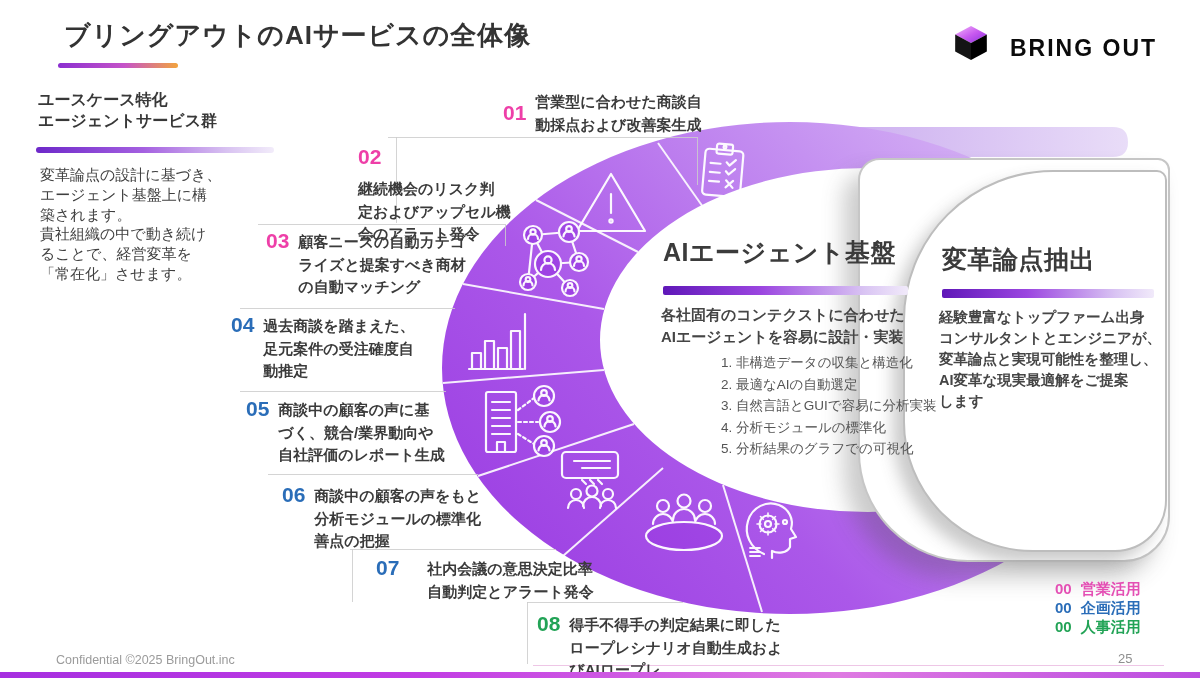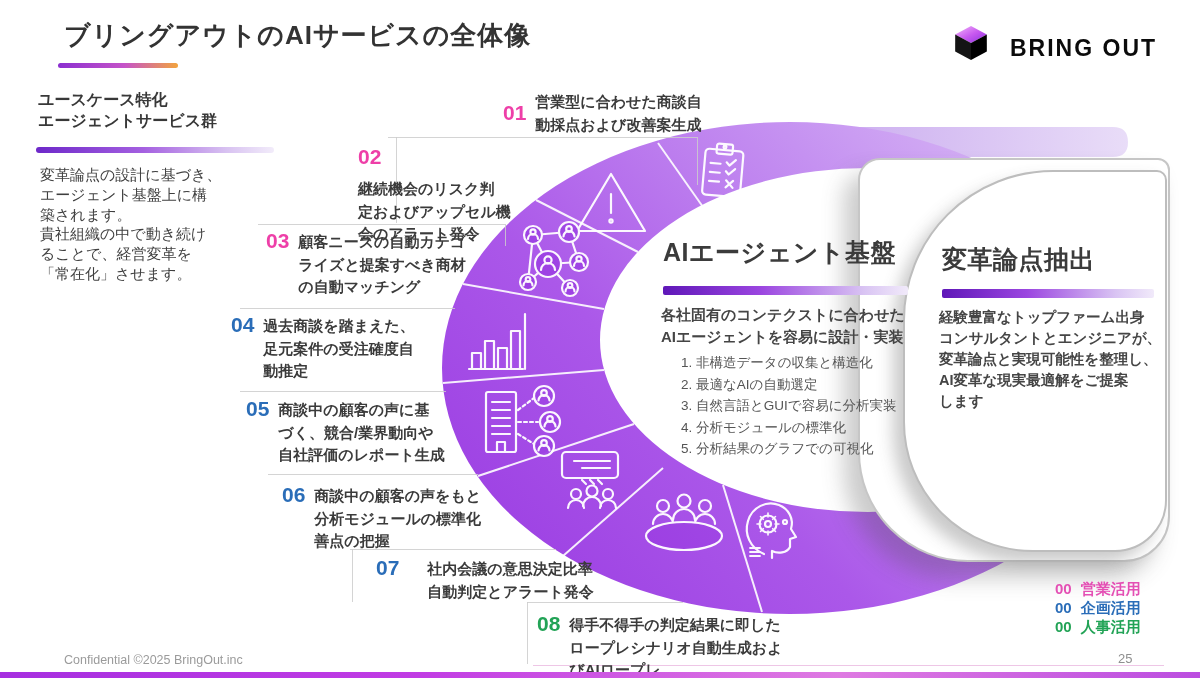--- a/index.html
+++ b/index.html
@@ -31,25 +31,25 @@
              box-shadow:-14px 16px 22px rgba(70,70,70,.28);}
   .card-front{left:903px;top:170px;width:260px;height:378px;background:#fff;
               border:2px solid #bdbdbd;border-radius:150px 10px 52px 130px;
               box-shadow:-10px 10px 16px rgba(80,80,80,.30);}
   
   .panel-title{font-size:25px;font-weight:700;color:#3b3b3b;letter-spacing:.5px;}
   .grad-bar{height:9px;border-radius:2px;
             background:linear-gradient(90deg,#5f17b8,#9b46e0 40%,#d9c4f3 82%,#f1eafa);}
   .panel-desc{font-size:15px;line-height:1.45;color:#454545;font-weight:600;}
   .plist{font-size:13.5px;line-height:1.6;color:#555;}
-  .plist-row{white-space:nowrap;}
+  .plist-row{white-space:nowrap;margin-left:40px;}
   
   .lg-row{display:flex;gap:9px;font-size:15px;font-weight:700;}
   
-  .footer{left:64px;top:653px;font-size:12.5px;color:#9b9b9b;}
+  .footer{left:56px;top:653px;font-size:12.5px;color:#9b9b9b;}
   .pagenum{left:1118px;top:651px;font-size:13px;color:#8f8f8f;}
   .bottom-bar{left:0;top:672px;width:1200px;height:6px;
               background:linear-gradient(90deg,#a62fe0,#c13ce4 35%,#de7ae2 70%,#bb4de0);}
 </style>
 </head>
 <body>
 
 <div id="slide">
 
   <svg class="abs" style="left:0;top:0;" width="1200" height="678" viewBox="0 0 1200 678">

